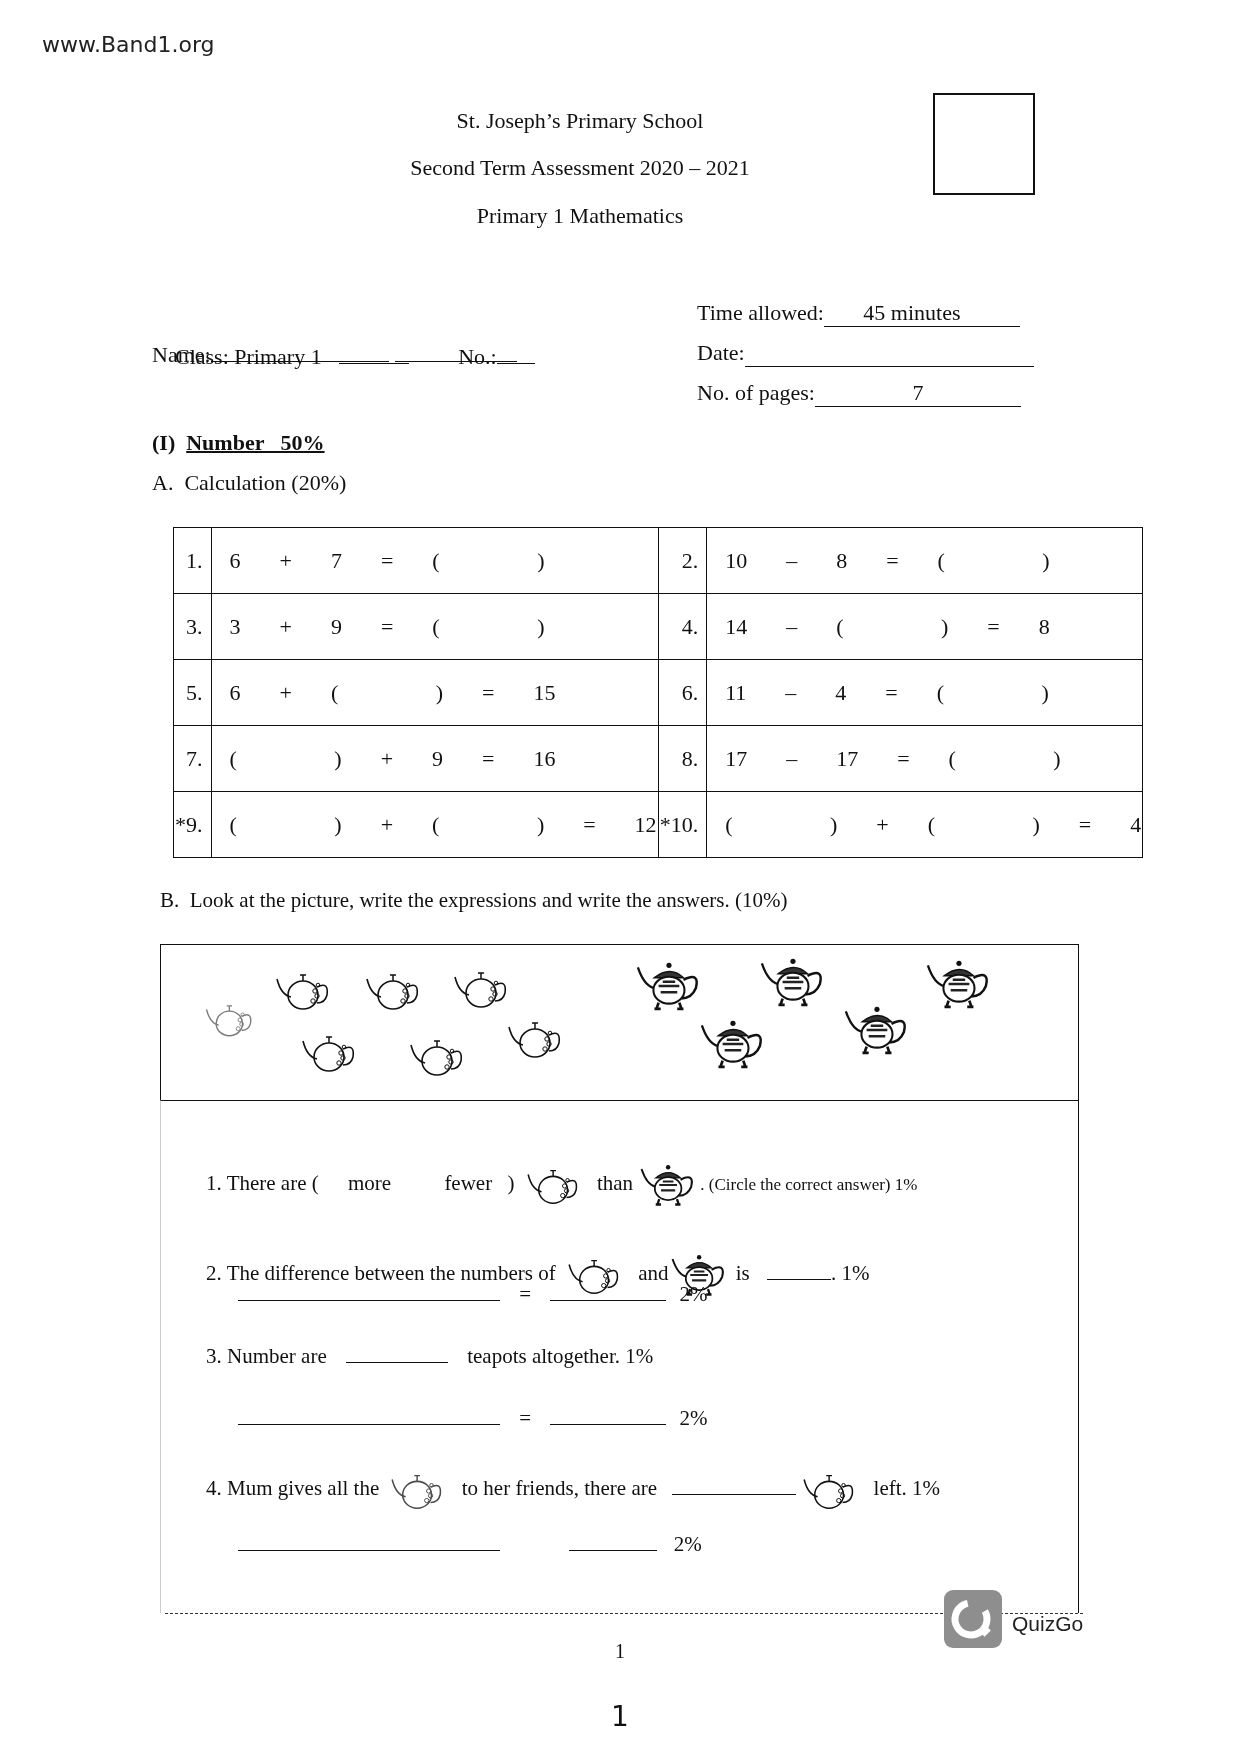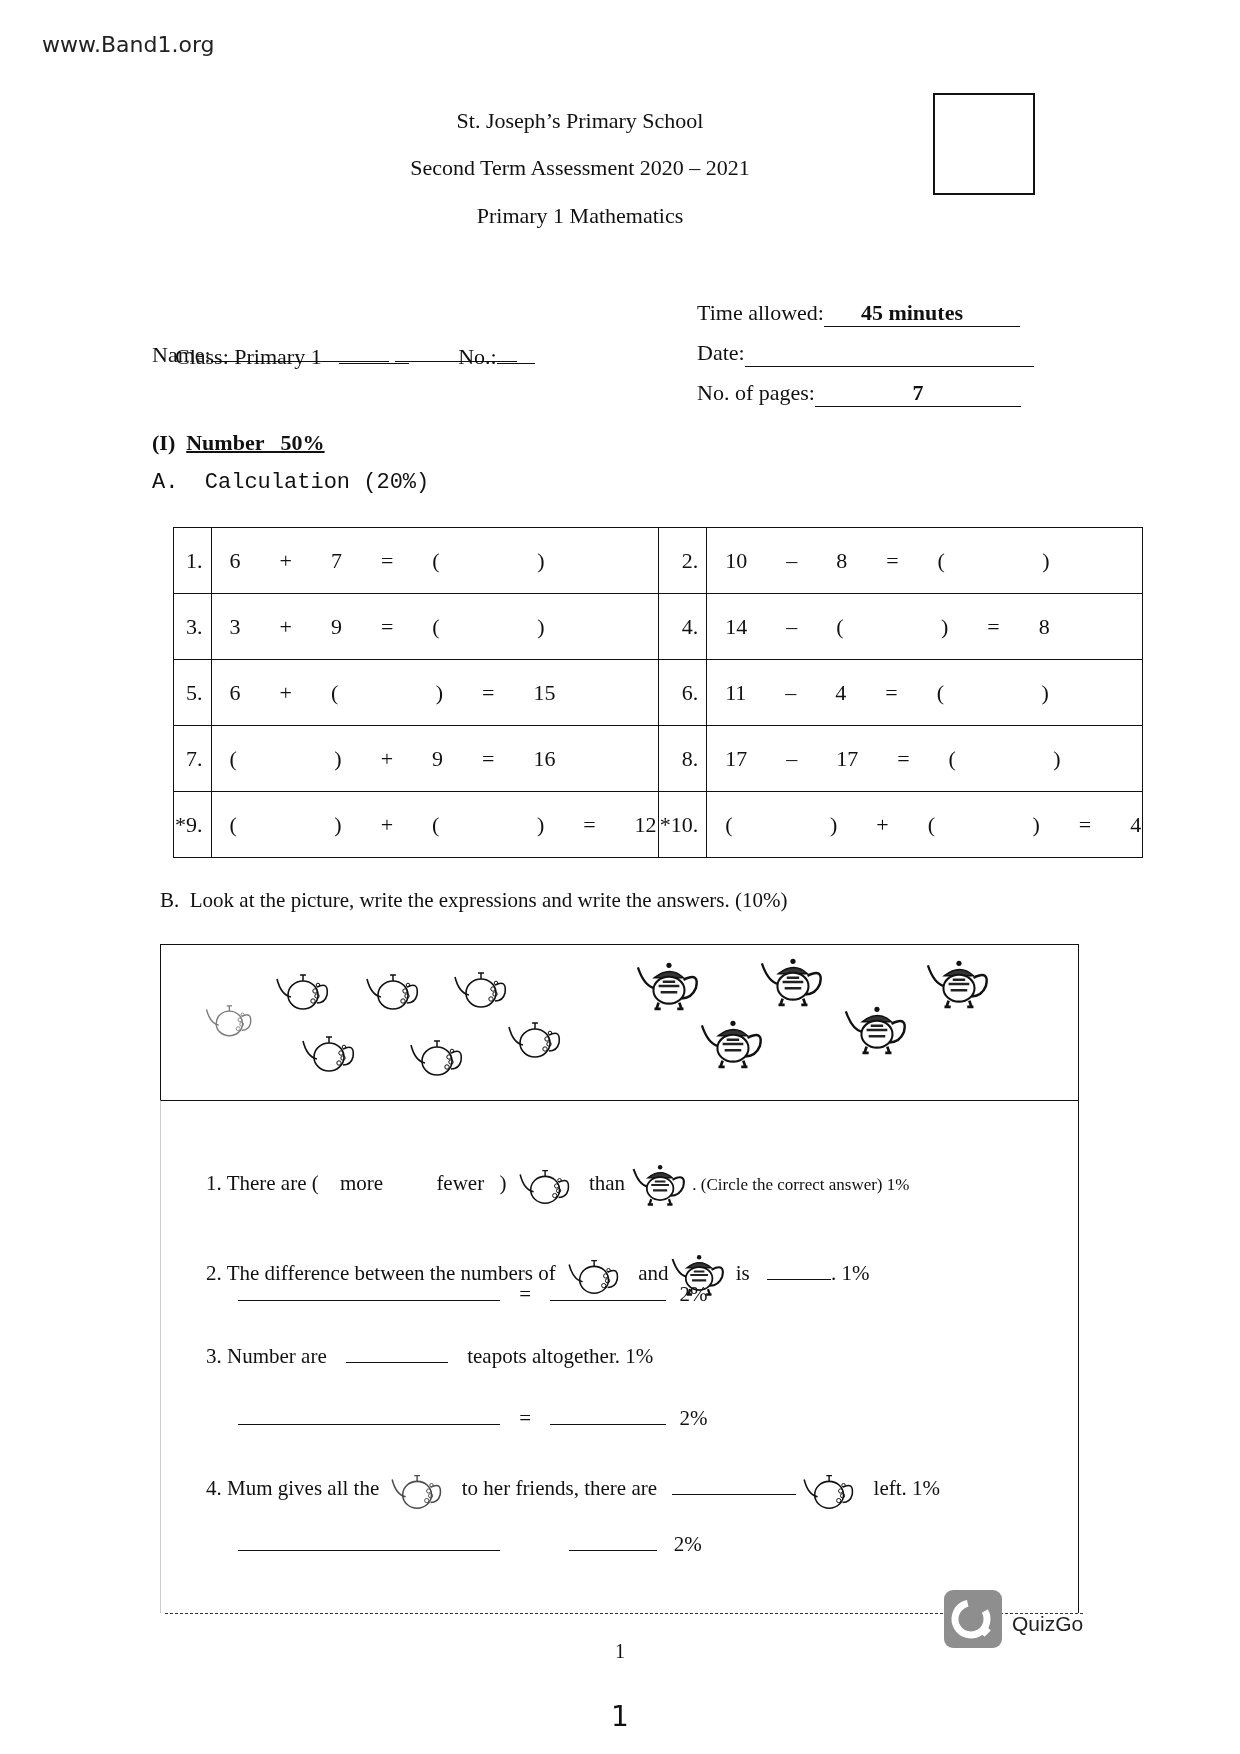--- a/index.html
+++ b/index.html
@@ -6,21 +6,21 @@
   body { width:1240px; height:1754px; position:relative; overflow:hidden;
          font-family:"Liberation Serif", "DejaVu Serif", serif; color:#111; }
   .abs { position:absolute; }
   .watermark { left:42px; top:32px; font-family:"DejaVu Sans", "Liberation Sans", sans-serif; font-size:22px; color:#222; }
   .hdr { left:0; width:1240px; text-align:center; font-size:22px; }
   .hdr.l1 { top:108px; left:-40px; }
   .hdr.l2 { top:155px; left:-40px; }
   .hdr.l3 { top:203px; left:-40px; }
   .score-box { left:933px; top:93px; width:98px; height:98px; border:2px solid #111; }
   .field { font-size:22px; white-space:nowrap; }
-  .uline { display:inline-block; border-bottom:1.6px solid #111; vertical-align:baseline; text-align:center;font-weight:bold; }
+  .uline { display:inline-block; border-bottom:1.6px solid #111; vertical-align:baseline; text-align:center; }
   .sec1 { left:152px; top:430px; font-size:22px; font-weight:bold; }
   .sec1 span.u { text-decoration:underline; text-decoration-thickness:2px; }
   .secA { left:152px; top:470px; font-size:22px; }
   table.calc { position:absolute; left:173px; top:527px; width:920px; border-collapse:collapse; }
   table.calc td { border:1.8px solid #111; height:63px; font-size:22px; }
   table.calc td.num { width:56px; text-align:right; padding-right:8px; }
   table.calc td.expr { padding-left:18px; word-spacing:14px; white-space:pre; }
   .secB { left:160px; top:888px; font-size:21px; }
   .pic-box { left:160px; top:944px; width:917px; height:156px; border:1.6px solid #111; border-bottom:none; }
   .q-box { left:160px; top:1100px; width:917px; height:512px; border-right:1.6px solid #111; border-left:1px solid #ccc; border-top:1.8px solid #111; }
@@ -86,21 +86,21 @@
   <span>Date:</span><span class="uline" style="width:289px;">&nbsp;</span>
 </div>
 <div class="abs field" style="left:697px; top:380px;">
   <span>No. of pages:</span><span class="uline" style="width:206px;"><span>7</span></span>
 </div>
 
 <div class="abs sec1">
   <span>(I)</span>&nbsp;
   <span class="u" style="white-space:pre;">Number   50%</span>
 </div>
-<div class="abs secA" style="white-space:pre;font-family:Liberation Mono, monospace;">A.  Calculation (20%)</div>
+<div class="abs secA" style="white-space:pre;">A.  Calculation (20%)</div>
 
 <table class="calc">
   <tbody id="calc-body">
       <tr>
         <td class="num">1.</td>
         <td class="expr">6  +  7  =  (     )</td>
         <td class="num">2.</td>
         <td class="expr">10  –  8  =  (     )</td>
       </tr>
       <tr>
@@ -169,21 +169,21 @@
   <svg class="teapot" style="left:680px; top:56px;" width="74" height="58">
       <use href="#fancy-pot"></use>
     </svg>
 </div>
 
 <div class="abs q-box"></div>
 
 <div class="abs q" style="left:206px; top:1160px;">
   <span>1.</span>
   <span>There are (</span>
-  <span style="margin-left:16px;">more</span>
+  <span style="margin-left:24px;">more</span>
   <span style="margin-left:48px;">fewer</span>
   <span style="margin-left:10px;">)</span>
   <svg class="ic" width="72" height="48">
       <use href="#plain-pot"></use>
     </svg>
   <span>than</span>
   <svg class="ic" width="62" height="50">
       <use href="#fancy-pot"></use>
     </svg><span class="small">. (Circle the correct answer) 1%</span>
 </div>

